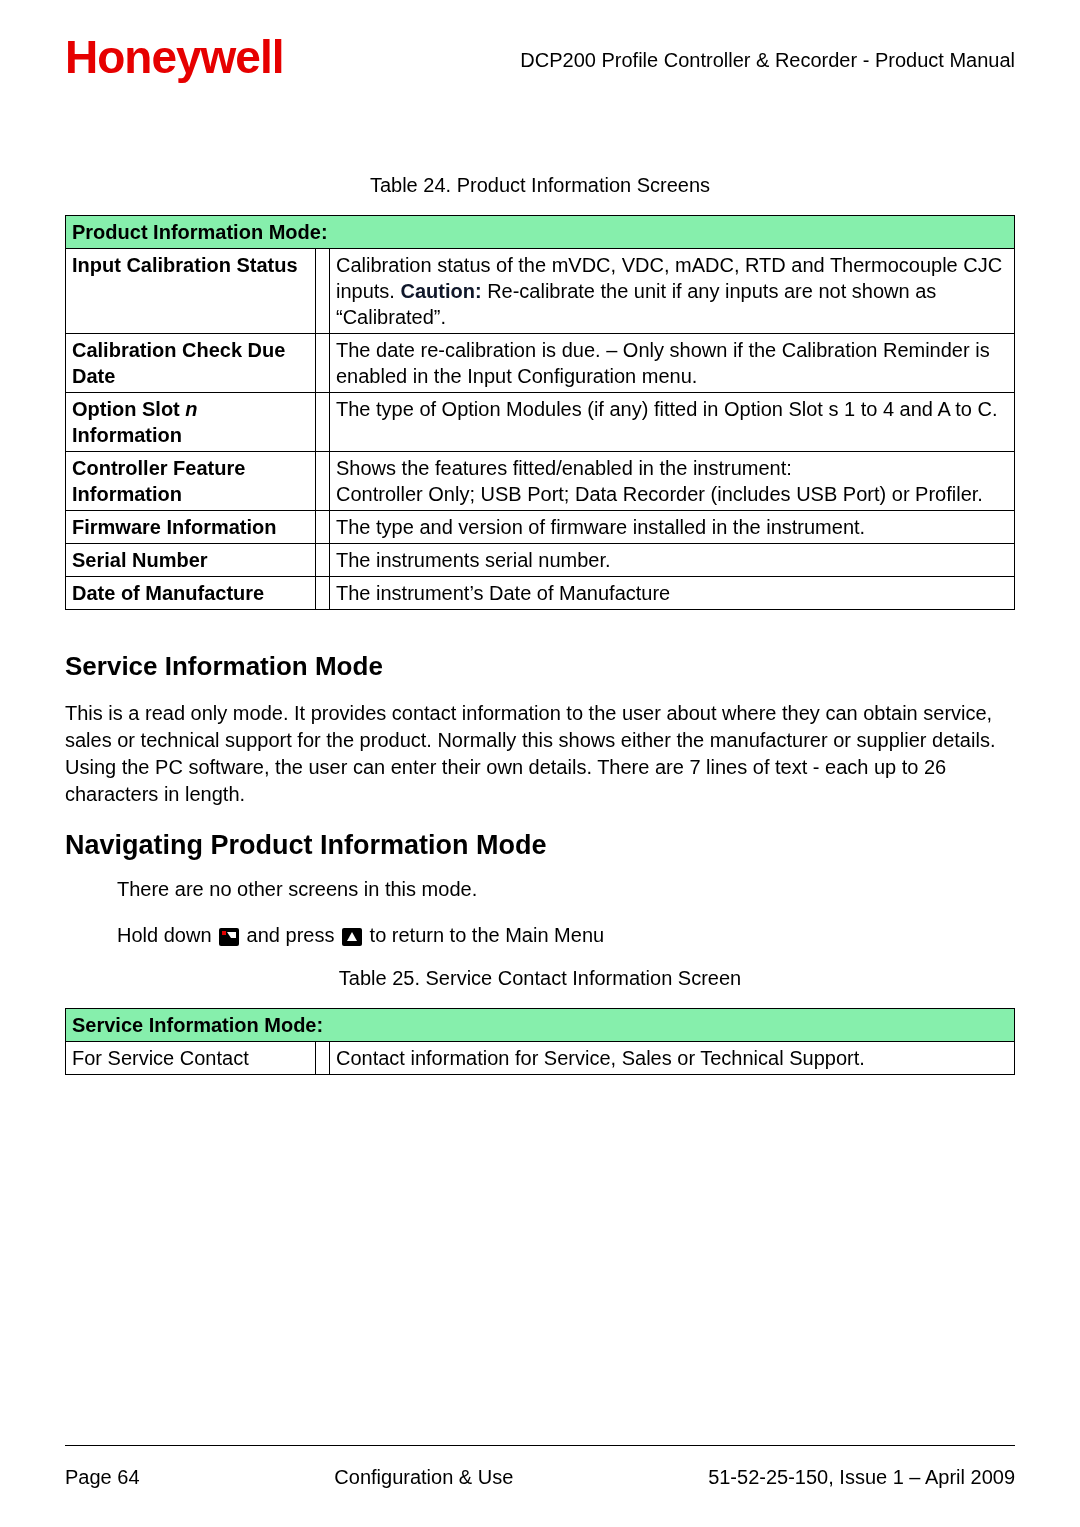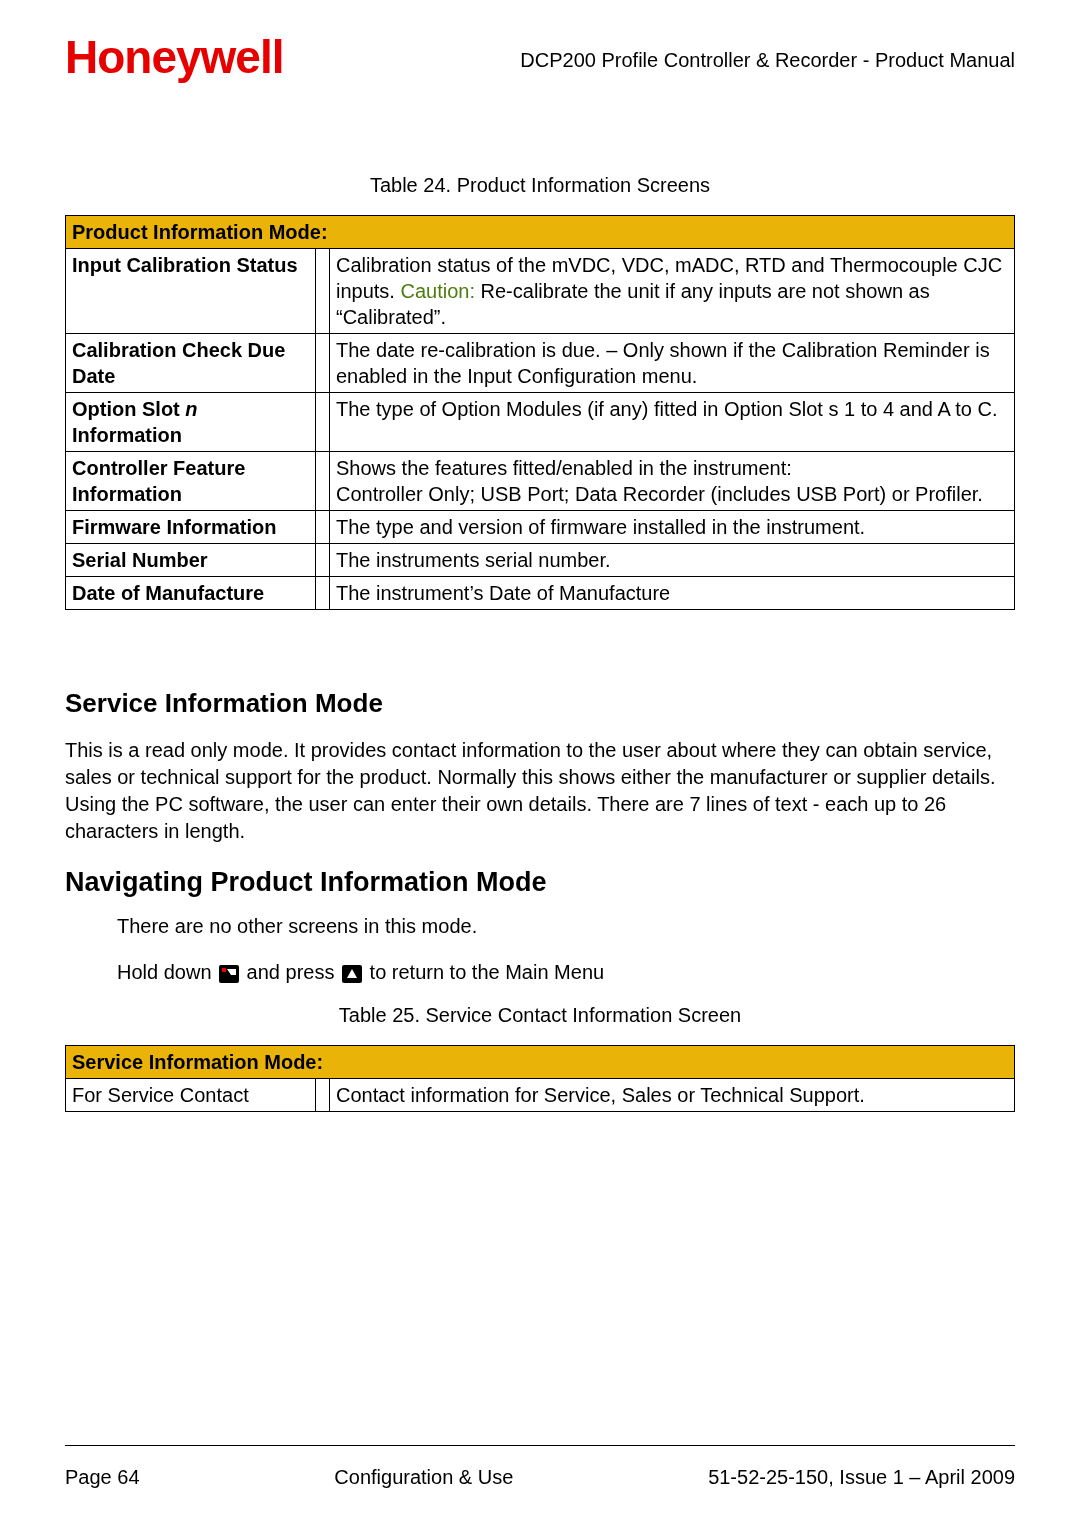--- a/index.html
+++ b/index.html
@@ -46,42 +46,42 @@
     font-size: 20px;
     table-layout: fixed;
   }
   td, th {
     border: 1px solid #000;
     padding: 3px 6px;
     vertical-align: top;
     line-height: 1.3;
   }
   .header-cell {
-    background: #eab308;
+    background: #86efac;
     font-weight: bold;
     text-align: left;
   }
   .label-cell {
     font-weight: bold;
     width: 250px;
   }
   .spacer-cell {
     width: 14px;
     padding: 0;
   }
   .caution {
-    color: #4d7c0f;
-    font-weight: normal;
+    color: #0f172a;
+    font-weight: bold;
   }
   .italic {
     font-style: italic;
   }
   h2 {
     font-size: 26px;
-    margin: 78px 0 18px 0;
+    margin: 41px 0 18px 0;
   }
   p.body {
     font-size: 20px;
     line-height: 1.35;
     margin: 0 0 22px 0;
   }
   h3 {
     font-size: 27px;
     margin: 8px 0 14px 0;
   }

